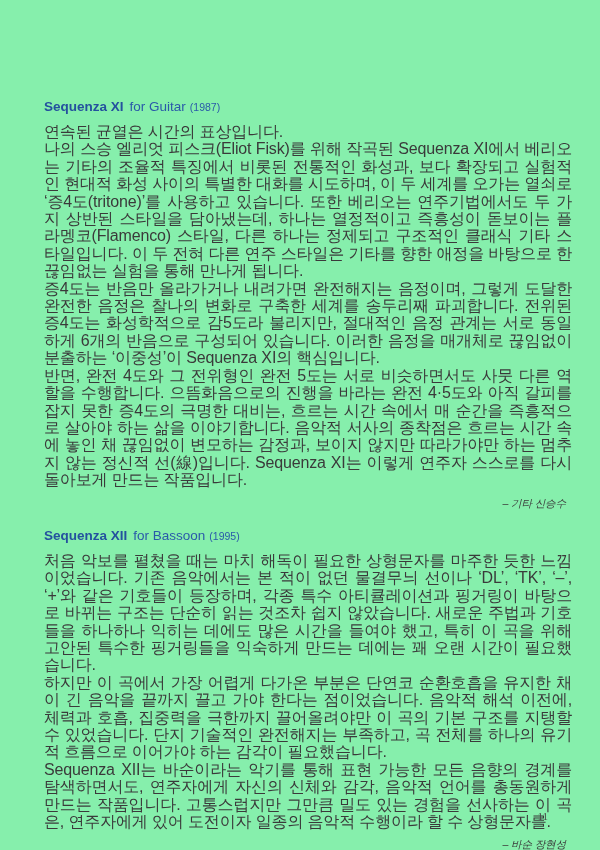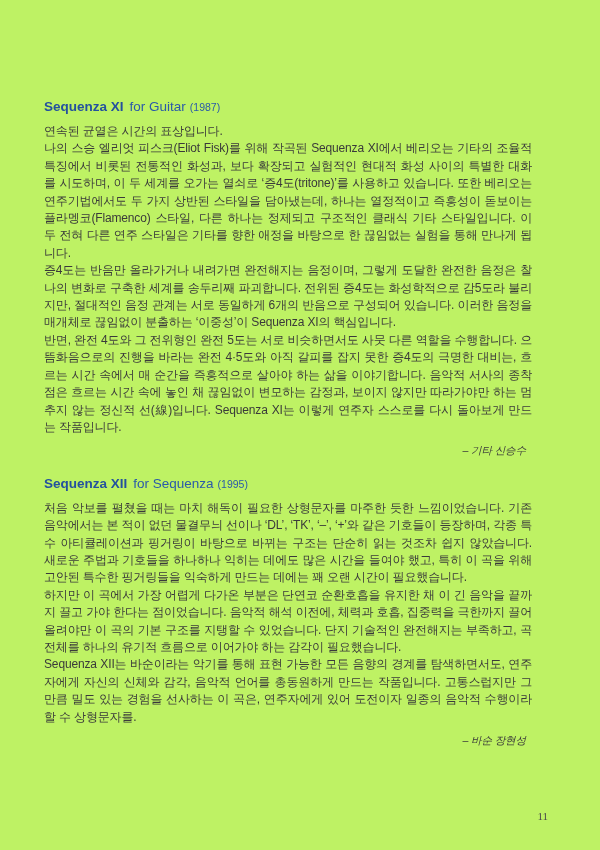--- a/index.html
+++ b/index.html
@@ -11,22 +11,22 @@
     width: 600px;
     height: 850px;
     font-family: "Liberation Sans", "DejaVu Sans", sans-serif;
     overflow: hidden;
   }
   .page {
     position: relative;
     width: 600px;
     height: 850px;
     box-sizing: border-box;
-    padding: 98px 68px 0 44px;
-    background: #bef264;
+    padding: 98px 28px 0 44px;
+    background: #86efac;
   }
   section.note-section { display: block; }
   h2.section-title {
     margin: 0 0 7px 0;
     font-size: 13.5px;
     line-height: 17px;
     color: #2a5aa9;
     font-weight: 400;
     letter-spacing: 0;
   }
@@ -38,21 +38,21 @@
     margin-left: 6px;
     font-weight: 400;
   }
   h2.section-title .t-year {
     margin-left: 4px;
     font-size: 10.5px;
     font-weight: 400;
   }
   p.body-para {
     margin: 0;
-    font-size: 12px;
+    font-size: 16px;
     line-height: 17.4px;
     color: #3a3a3a;
     text-align: justify;
     word-break: break-all;
     letter-spacing: -0.15px;
   }
   p.signature {
     margin: 6px;
     font-size: 10.6px;
     line-height: 17.4px;
@@ -81,21 +81,21 @@
   <section class="note-section first">
     <h2 class="section-title"><span class="t-bold">Sequenza XI</span><span class="t-sub">for Guitar</span><span class="t-year">(1987)</span></h2>
     <p class="body-para">연속된 균열은 시간의 표상입니다.</p>
     <p class="body-para">나의 스승 엘리엇 피스크(Eliot Fisk)를 위해 작곡된 Sequenza XI에서 베리오는 기타의 조율적 특징에서 비롯된 전통적인 화성과, 보다 확장되고 실험적인 현대적 화성 사이의 특별한 대화를 시도하며, 이 두 세계를 오가는 열쇠로 ‘증4도(tritone)’를 사용하고 있습니다. 또한 베리오는 연주기법에서도 두 가지 상반된 스타일을 담아냈는데, 하나는 열정적이고 즉흥성이 돋보이는 플라멩코(Flamenco) 스타일, 다른 하나는 정제되고 구조적인 클래식 기타 스타일입니다. 이 두 전혀 다른 연주 스타일은 기타를 향한 애정을 바탕으로 한 끊임없는 실험을 통해 만나게 됩니다.</p>
     <p class="body-para">증4도는 반음만 올라가거나 내려가면 완전해지는 음정이며, 그렇게 도달한 완전한 음정은 찰나의 변화로 구축한 세계를 송두리째 파괴합니다. 전위된 증4도는 화성학적으로 감5도라 불리지만, 절대적인 음정 관계는 서로 동일하게 6개의 반음으로 구성되어 있습니다. 이러한 음정을 매개체로 끊임없이 분출하는 ‘이중성’이 Sequenza XI의 핵심입니다.</p>
     <p class="body-para">반면, 완전 4도와 그 전위형인 완전 5도는 서로 비슷하면서도 사뭇 다른 역할을 수행합니다. 으뜸화음으로의 진행을 바라는 완전 4·5도와 아직 갈피를 잡지 못한 증4도의 극명한 대비는, 흐르는 시간 속에서 매 순간을 즉흥적으로 살아야 하는 삶을 이야기합니다. 음악적 서사의 종착점은 흐르는 시간 속에 놓인 채 끊임없이 변모하는 감정과, 보이지 않지만 따라가야만 하는 멈추지 않는 정신적 선(線)입니다. Sequenza XI는 이렇게 연주자 스스로를 다시 돌아보게 만드는 작품입니다.</p>
     <p class="signature">– 기타 신승수</p>
   </section>
 
   <section class="note-section second">
-    <h2 class="section-title"><span class="t-bold">Sequenza XII</span><span class="t-sub">for Sequenza</span><span class="t-year">(1995)</span></h2>
+    <h2 class="section-title"><span class="t-bold">Sequenza XII</span><span class="t-sub">for Bassoon</span><span class="t-year">(1995)</span></h2>
     <p class="body-para">처음 악보를 펼쳤을 때는 마치 해독이 필요한 상형문자를 마주한 듯한 느낌이었습니다. 기존 음악에서는 본 적이 없던 물결무늬 선이나 ‘DL’, ‘TK’, ‘–’, ‘+’와 같은 기호들이 등장하며, 각종 특수 아티큘레이션과 핑거링이 바탕으로 바뀌는 구조는 단순히 읽는 것조차 쉽지 않았습니다. 새로운 주법과 기호들을 하나하나 익히는 데에도 많은 시간을 들여야 했고, 특히 이 곡을 위해 고안된 특수한 핑거링들을 익숙하게 만드는 데에는 꽤 오랜 시간이 필요했습니다.</p>
     <p class="body-para">하지만 이 곡에서 가장 어렵게 다가온 부분은 단연코 순환호흡을 유지한 채 이 긴 음악을 끝까지 끌고 가야 한다는 점이었습니다. 음악적 해석 이전에, 체력과 호흡, 집중력을 극한까지 끌어올려야만 이 곡의 기본 구조를 지탱할 수 있었습니다. 단지 기술적인 완전해지는 부족하고, 곡 전체를 하나의 유기적 흐름으로 이어가야 하는 감각이 필요했습니다.</p>
     <p class="body-para">Sequenza XII는 바순이라는 악기를 통해 표현 가능한 모든 음향의 경계를 탐색하면서도, 연주자에게 자신의 신체와 감각, 음악적 언어를 총동원하게 만드는 작품입니다. 고통스럽지만 그만큼 밀도 있는 경험을 선사하는 이 곡은, 연주자에게 있어 도전이자 일종의 음악적 수행이라 할 수 상형문자를.</p>
     <p class="signature">– 바순 장현성</p>
   </section>
 
   <div class="page-number">11</div>
 
 </div>
 

